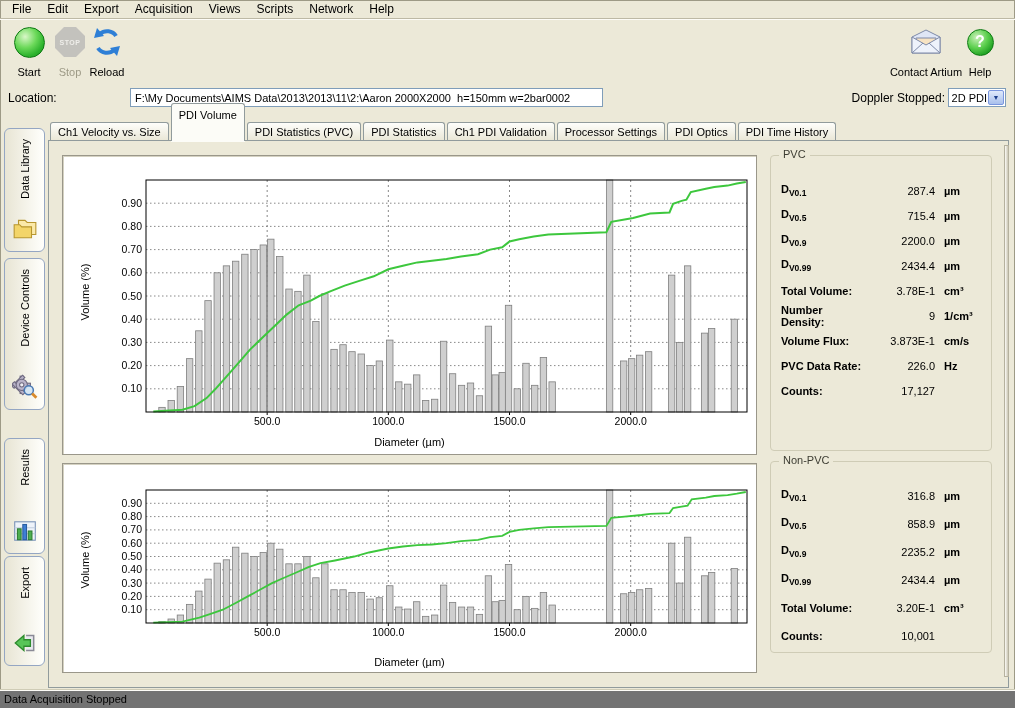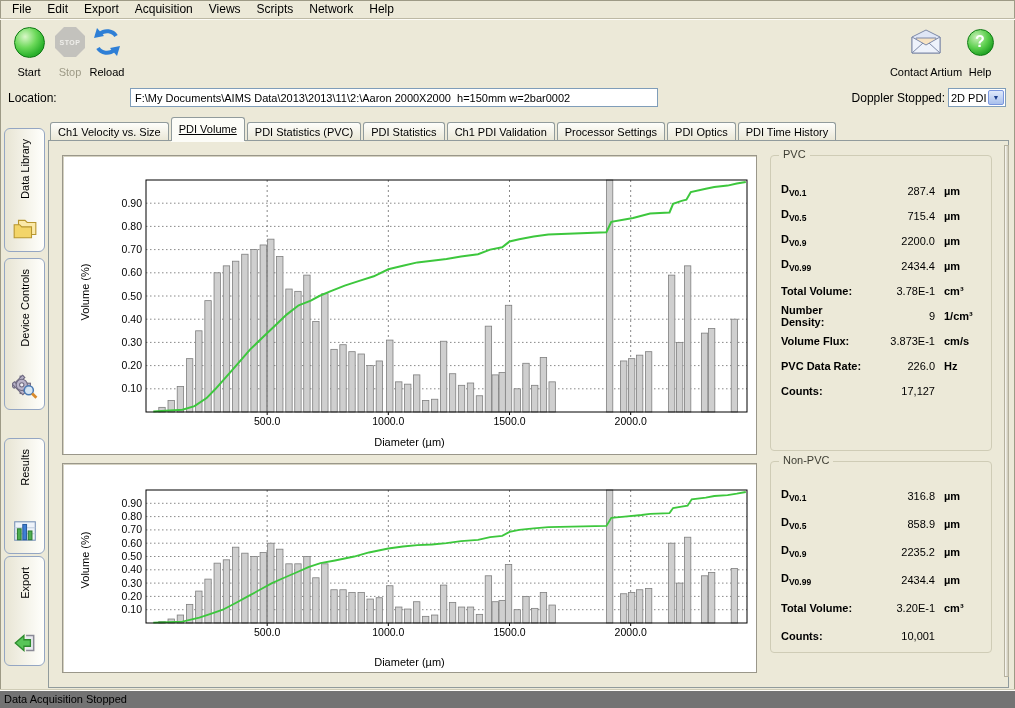--- a/index.html
+++ b/index.html
@@ -20,46 +20,46 @@
   .start-glyph { width:31px; height:31px; border-radius:50%; border:1px solid #0d7a12;
     background:radial-gradient(circle at 35% 30%, #d9f7c8 0%, #6cd95a 40%, #2db32d 70%, #1d8f1f 100%); }
   .stop-glyph { width:30px; height:30px; background:#c3c2bd;
     clip-path:polygon(30% 0,70% 0,100% 30%,100% 70%,70% 100%,30% 100%,0 70%,0 30%);
     display:flex; align-items:center; justify-content:center; color:#efeeea; font-size:7px; font-weight:bold; letter-spacing:0.5px; }
   .disabled-label { color:#9d9a86; }
 
   
   .locationbar { position:absolute; left:0; top:84px; width:100%; height:29px; }
   .loc-label { position:absolute; left:8px; top:7px; font-size:12px; }
-  .loc-input { position:absolute; left:130px; top:4px; width:528px; height:19px;
+  .loc-input { position:absolute; left:130px; top:4px; width:473px; height:19px;
     border:1px solid #7f9db9; background:#fff; font-family:"Liberation Sans",sans-serif; font-size:11px; padding:1px 4px; }
   .doppler-label { position:absolute; left:790px; top:7px; width:155px; text-align:right; font-size:12px; }
   .doppler-select { position:absolute; left:948px; top:4px; width:58px; height:19px; border:1px solid #7f9db9;
     background:#fff; font-size:11px; display:flex; align-items:center; cursor:default; }
-  .doppler-value { flex:1; padding-left:2px; }
+  .doppler-value { flex:1; padding-left:2px;text-align:right; }
   .dd-arrow { width:16px; height:15px; margin:1px; border:1px solid #7a96df; border-radius:2px;
     background:linear-gradient(#dfe9fb,#a9c0ec); display:flex; align-items:center; justify-content:center;
     font-size:7px; color:#1c3e8c; }
 
   
   .content-frame { position:absolute; left:48px; top:140px; width:961px; height:548px;
     border:1px solid #919b9c; background:#ece9d8; }
 
   
   .side-tab { position:absolute; left:4px; width:41px; border:1px solid #94a6c3; border-radius:6px;
     background:linear-gradient(to left,#fffffc,#e8e5d4); display:flex; flex-direction:column;
     align-items:center; justify-content:space-between; padding:10px 0 5px; cursor:default; }
   .side-tab .vlabel { writing-mode:vertical-rl; transform:rotate(180deg); font-size:11px; white-space:nowrap; }
 
   
   .tabbar { position:absolute; left:50px; top:121px; height:20px; display:flex; align-items:flex-end; }
   .tab { font-size:11px; padding:3px 7px 3px; margin-right:2px; border:1px solid #919b9c; border-bottom:none;
     border-radius:3px 3px 0 0; background:linear-gradient(#fefefb,#e9e6d5); white-space:nowrap; cursor:default; height:19px; }
-  .tab.selected { background:#fcfcf7; height:24px; position:relative; z-index:3; padding-top:5px;
-    box-shadow:0 1px 0 #fcfcf7;text-decoration:underline; }
+  .tab.selected { background:#fcfcf7; height:38px; position:relative; z-index:3; padding-top:5px;
+    box-shadow:0 1px 0 #fcfcf7; }
 
   
   .chart-panel { position:absolute; left:62px; width:695px; background:#fff; border:1px solid #9a978a;
     box-shadow:inset 1px 1px 0 #d5d2c2; }
   #chart1 { top:155px; height:300px; }
   #chart2 { top:463px; height:210px; }
   .chart-title { position:absolute; top:3px; left:0; width:100%; text-align:center;
     font-size:15px; font-weight:bold;margin-top:25px; }
   .ylabel { position:absolute; left:-24px; top:50%; transform:rotate(-90deg); font-size:11px; width:80px;
     text-align:center; }

